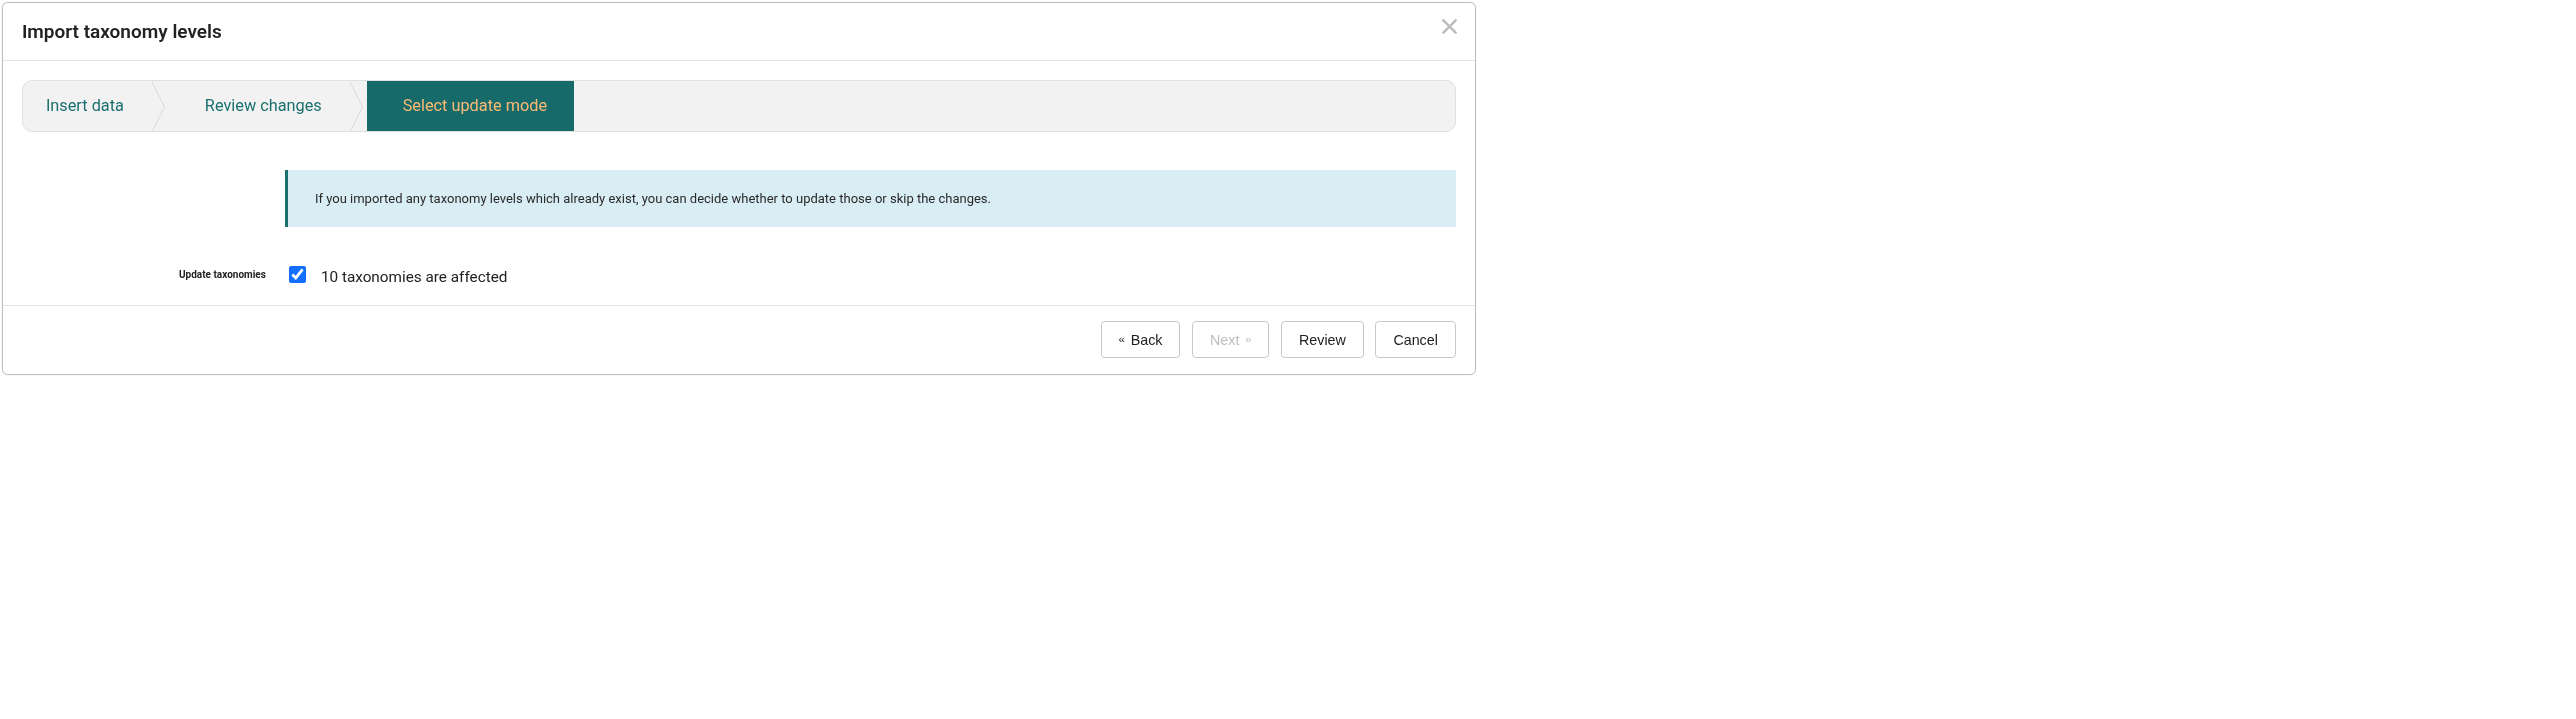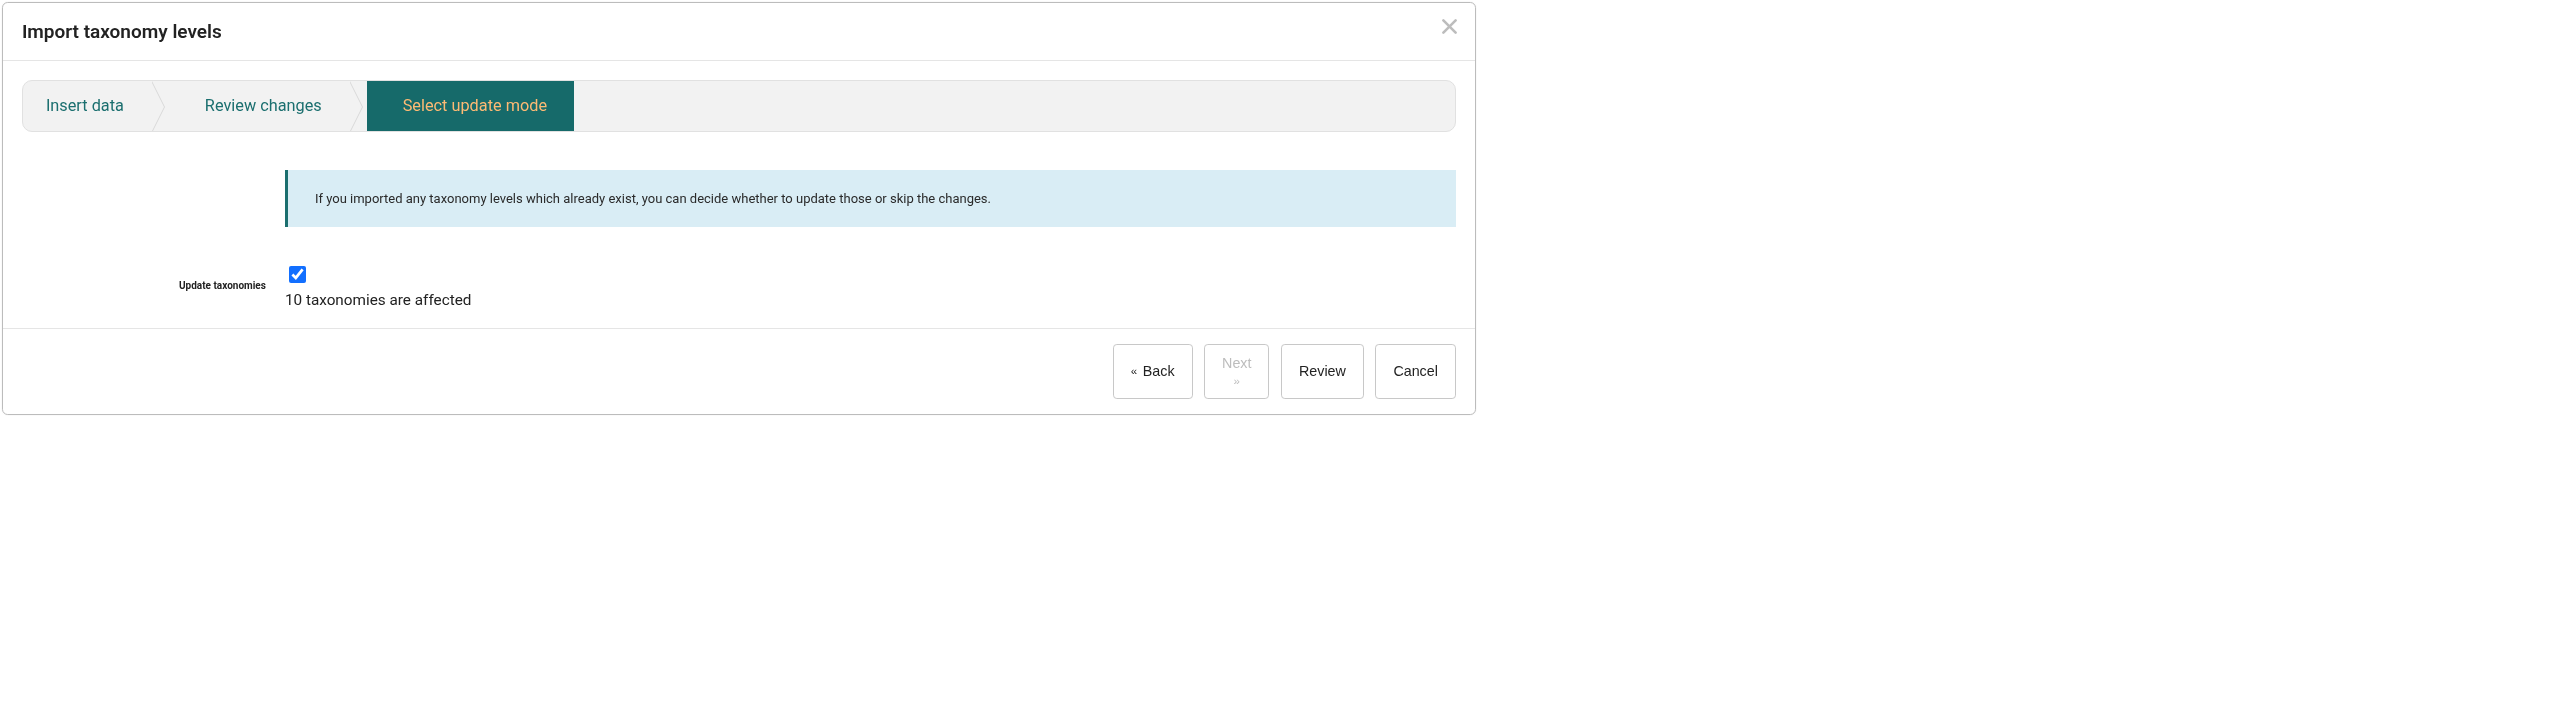--- a/index.html
+++ b/index.html
@@ -97,21 +97,21 @@
     margin-top:36px;
   }
   .form-label {
     width:263px;
     text-align:right;
     padding-right:19px;
     font-weight:700;
     font-size:10px;
     flex:none;
   }
-  .form-value { display:flex; align-items:flex-start; gap:5px; font-size:15.3px;flex-direction:column; }
+  .form-value { display:flex; align-items:flex-end; gap:12px; font-size:15.3px; }
   input[type=checkbox]{
     width:17px;height:17px;accent-color:#126fff;cursor:pointer;
   }
   
   .modal-footer{
     border-top:1px solid #e5e5e5;
     padding:15.3px 19px;
     display:flex;
     justify-content:flex-end;
     gap:11.5px;
@@ -121,21 +121,21 @@
     background:#fff;
     border:1px solid #c8c8c8;
     border-radius:3.8px;
     font-size:14.3px;
     color:#222;
     cursor:pointer;
     display:inline-flex;
     align-items:center;
     gap:5.7px;
   }
-  .btn[disabled]{color:#bdbdbd;cursor:default;background:#fff;flex-direction:column;}
+  .btn[disabled]{color:#bdbdbd;cursor:default;background:#fff;}
   .chev{font-size:11.5px;line-height:1;}
 </style>
 </head>
 <body>
 
 <div class="modal">
 
   <div class="modal-header">
     <div class="modal-title">Import taxonomy levels</div>
   </div>

